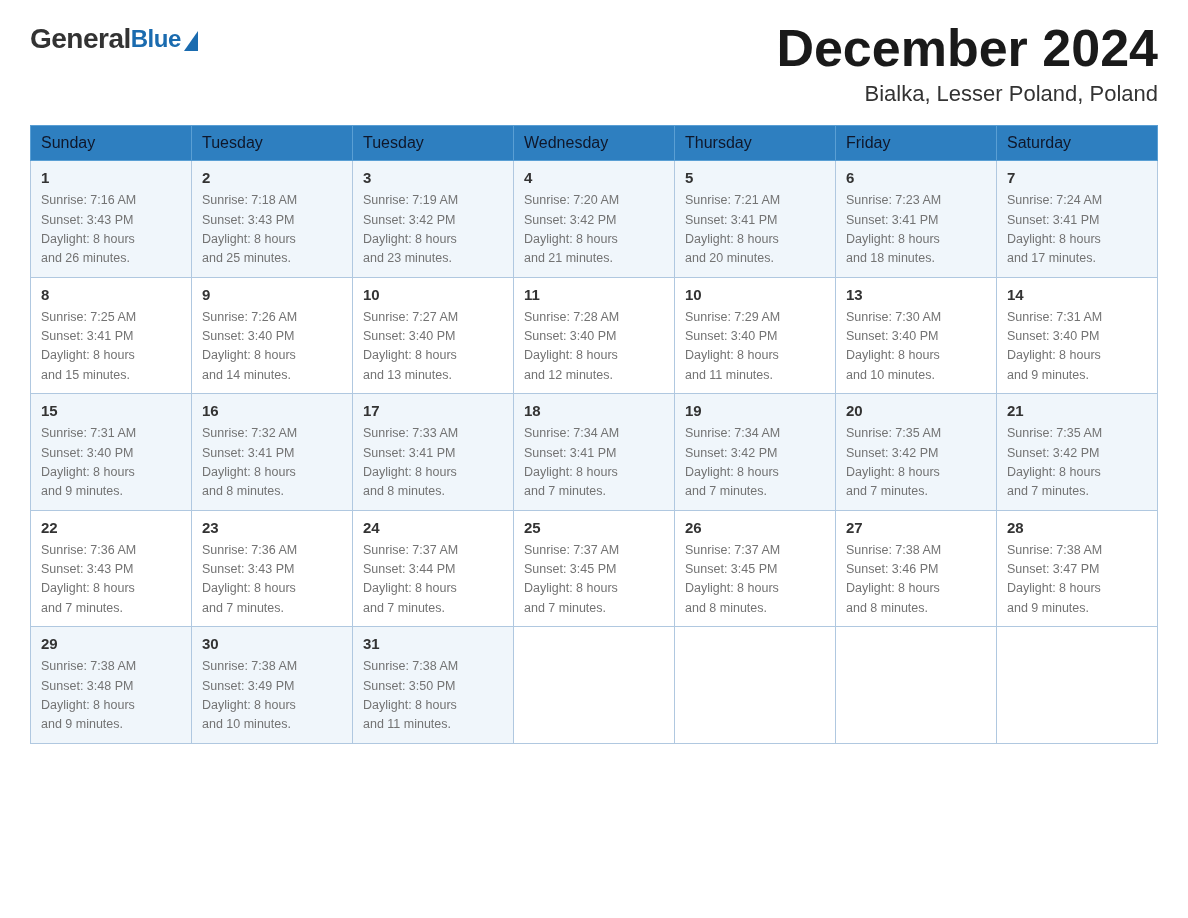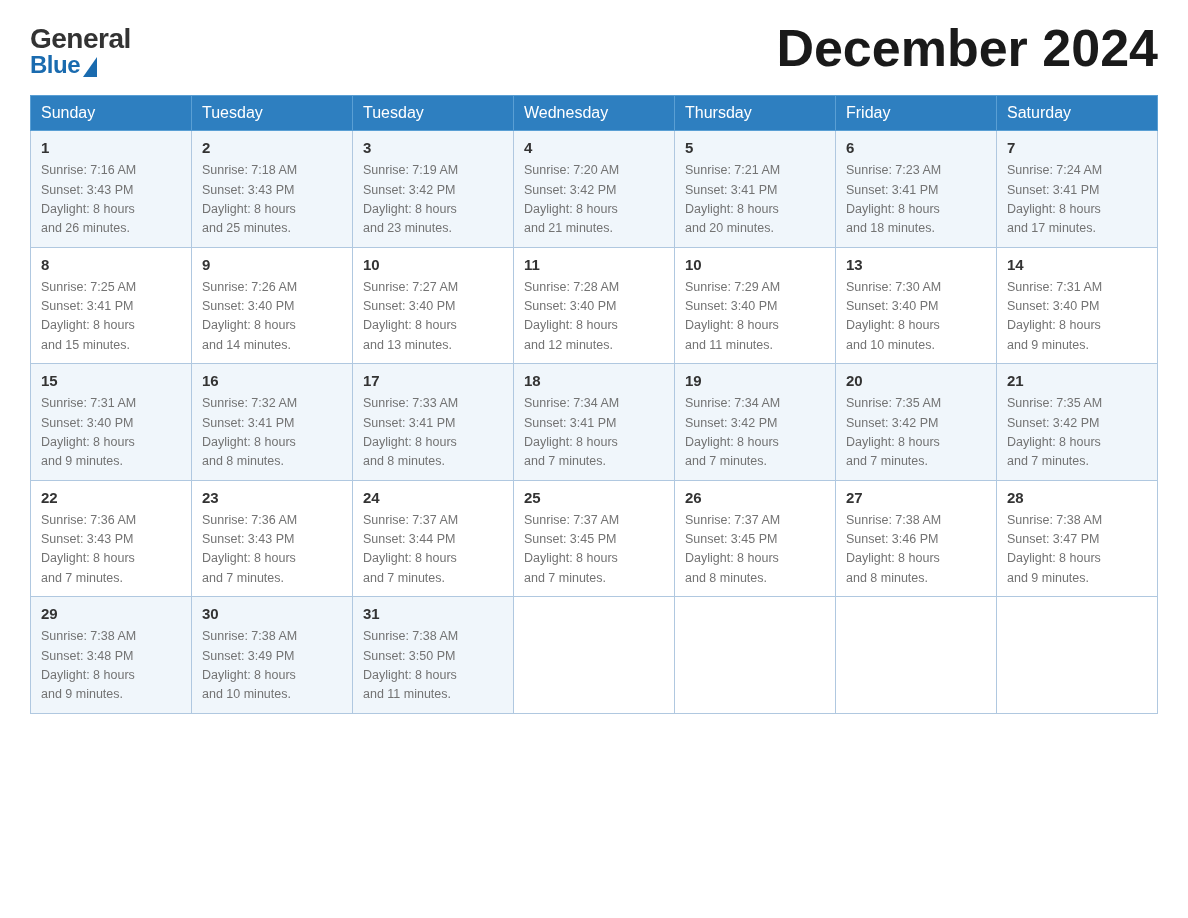--- a/index.html
+++ b/index.html
@@ -16,21 +16,21 @@
       align-items: flex-start;
       margin-bottom: 18px;
     }
     .logo {
       display: flex;
       align-items: flex-start;
       margin-top: 5px;
     }
     .logo-text {
       display: flex;
-      flex-direction: column;
+      flex-direction: row;
       line-height: 1;
     }
     .logo-general {
       font-size: 28px;
       font-weight: bold;
       color: #333;
       letter-spacing: -0.5px;
     }
     .logo-blue {
       font-size: 24px;
@@ -60,21 +60,21 @@
       color: #333;
       margin-top: 4px;
     }
     table {
       width: 100%;
       border-collapse: collapse;
       table-layout: fixed;
     }
     thead tr th {
       background-color: #2e7fc0;
-      color: #ffffff;
+      color: #0f172a;
       font-size: 16px;
       font-weight: normal;
       padding: 8px 10px;
       text-align: left;
       border: 1px solid #5a9fd4;
     }
     tbody tr td {
       vertical-align: top;
       padding: 8px 10px;
       border: 1px solid #b0c8e0;
@@ -111,20 +111,21 @@
     <div class="logo-text">
       <span class="logo-general">General</span>
       <div style="display:flex;align-items:center;">
         <span class="logo-blue">Blue</span>
         <div class="logo-triangle"></div>
       </div>
     </div>
   </div>
   <div class="title-block">
     <div class="month-title">December 2024</div>
+    <div class="location">Bialka, Lesser Poland, Poland</div>
   </div>
 </div>
 
 <table>
   <thead>
     <tr>
       <th>Sunday</th>
       <th>Tuesday</th>
       <th>Tuesday</th>
       <th>Wednesday</th>

